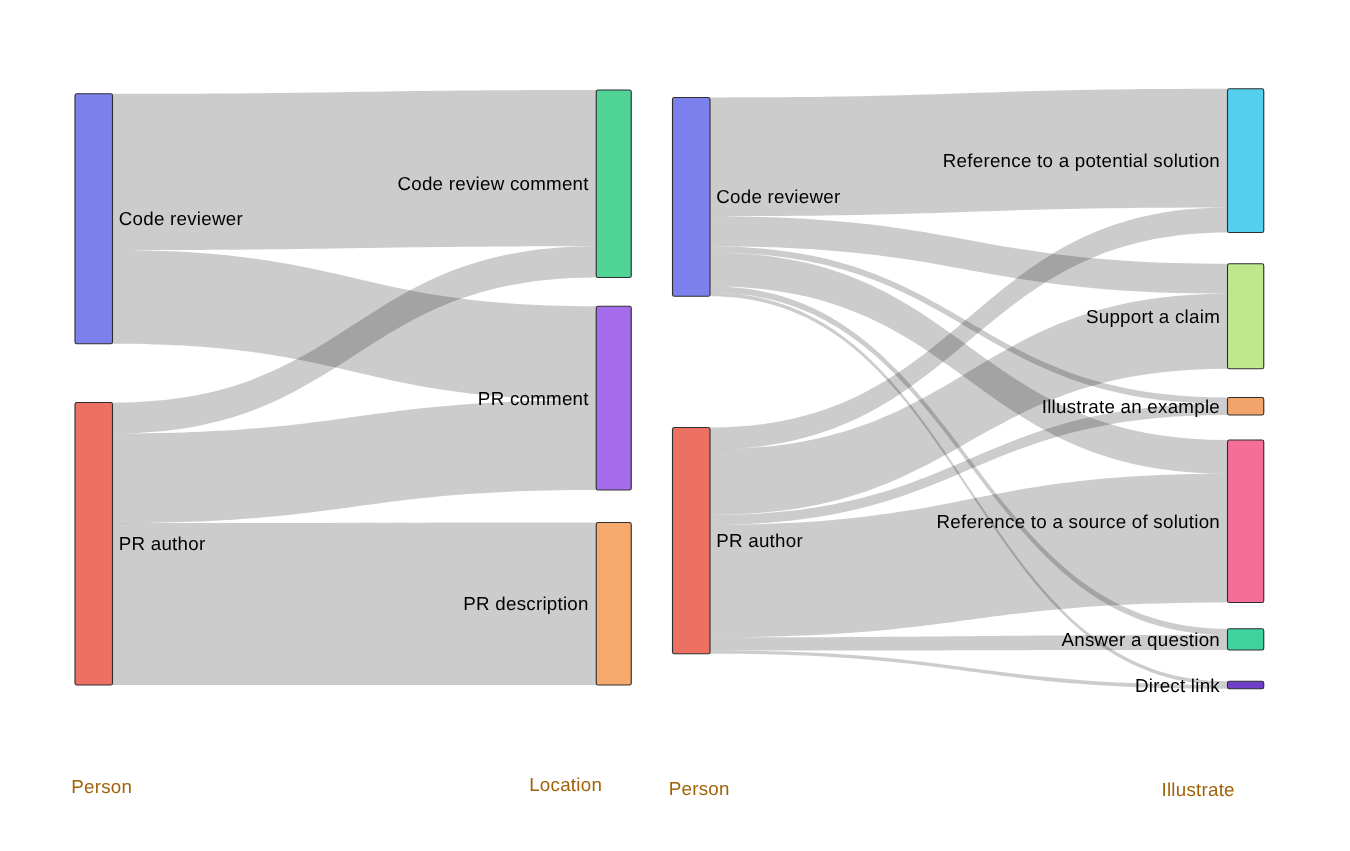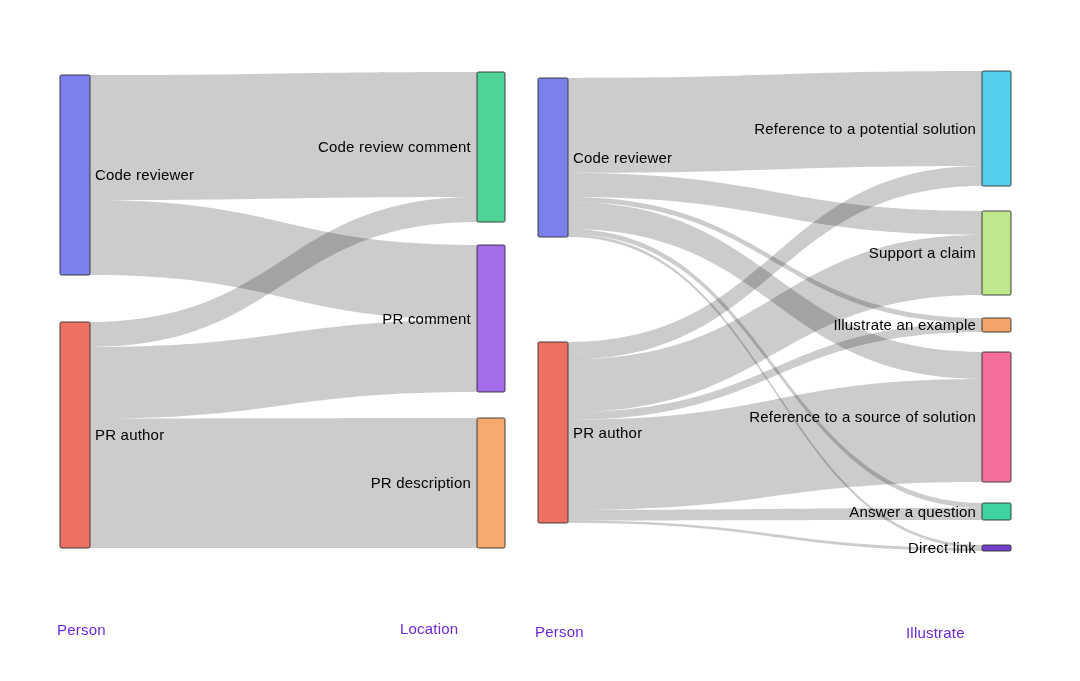--- a/index.html
+++ b/index.html
@@ -20,25 +20,25 @@
   svg { position: absolute; left: 0; top: 0; }
   .node-label {
     font-family: "Liberation Sans", sans-serif;
     font-size: 15px;
     fill: #000000;
     letter-spacing: 0.2px;
   }
   .caption {
     position: absolute;
     font-size: 15px;
-    color: #6d28d9;
+    color: #a16207;
     letter-spacing: 0.2px;
     white-space: nowrap;
   }
-  .caption.right { text-align: left; }
+  .caption.right { text-align: center; }
 </style>
 </head>
 <body>
 
 <div class="stage">
   <svg id="sankey-svg" width="1080" height="681" viewBox="0 0 1080 681">
       <g>
         <path d="M90,75 C283.5,75 283.5,72 477,72 L477,197 C283.5,197 283.5,200 90,200 Z" fill="rgba(0,0,0,0.2)"></path>
         <path d="M90,200 C283.5,200 283.5,245 477,245 L477,320 C283.5,320 283.5,275 90,275 Z" fill="rgba(0,0,0,0.2)"></path>
         <path d="M90,322 C283.5,322 283.5,197 477,197 L477,222 C283.5,222 283.5,346.8898678414097 90,346.8898678414097 Z" fill="rgba(0,0,0,0.2)"></path>

